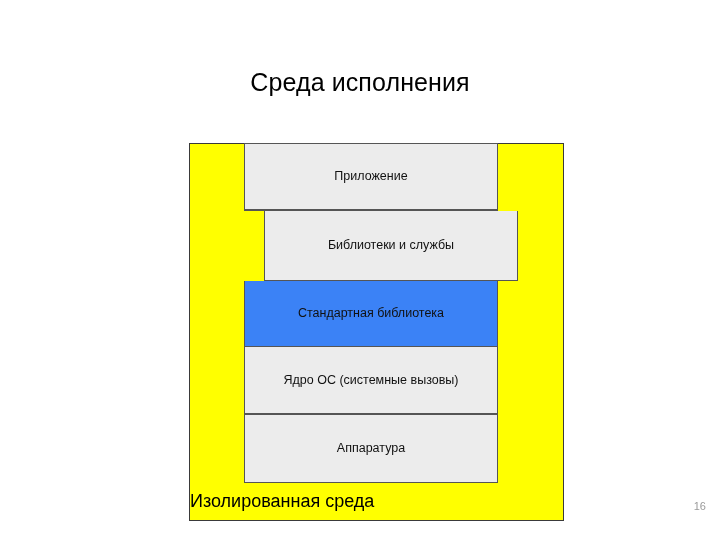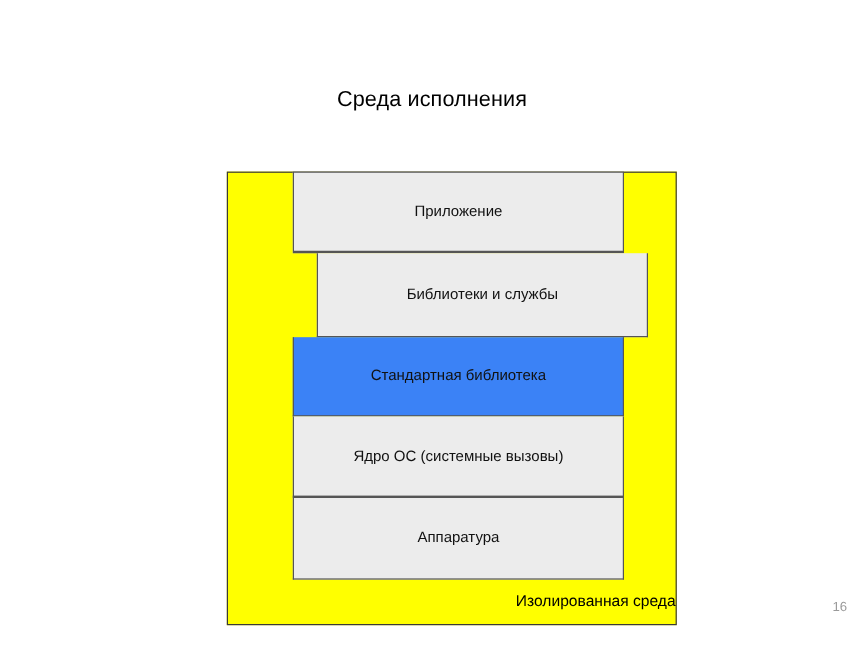--- a/index.html
+++ b/index.html
@@ -24,21 +24,21 @@
     background: #ffffff;
   }
 
   
   #slide-title {
     position: absolute;
     left: 0;
     top: 66px;
     width: 720px;
     text-align: center;
-    font-size: 18px;
+    font-size: 25px;
     line-height: 32px;
     color: #000000;
     font-weight: normal;
     letter-spacing: 0.1px;
     white-space: nowrap;
   }
 
   
   #isolated-env {
     position: absolute;
@@ -49,41 +49,41 @@
     background: #ffff00;
     border: 1px solid #3a3a3a;
     box-sizing: border-box;
   }
 
   #isolated-env-label {
     position: absolute;
     left: 0;
     bottom: 10px;
     width: 100%;
-    text-align: right;
-    font-size: 13px;
+    text-align: left;
+    font-size: 18px;
     line-height: 18px;
     color: #000000;
     white-space: nowrap;
   }
 
   
   #layer-stack {
     position: absolute;
     left: 54px;
     top: -1px;
     width: 265px;
     height: 341px;
     box-sizing: border-box;
   }
 
   .layer {
     position: absolute;
     left: 0;
-    width: 276px;
+    width: 254px;
     box-sizing: border-box;
     background: #ececec;
     border-left: 1px solid #555555;
     border-right: 1px solid #555555;
     display: flex;
     align-items: center;
     justify-content: center;
     text-align: right;
   }
 

